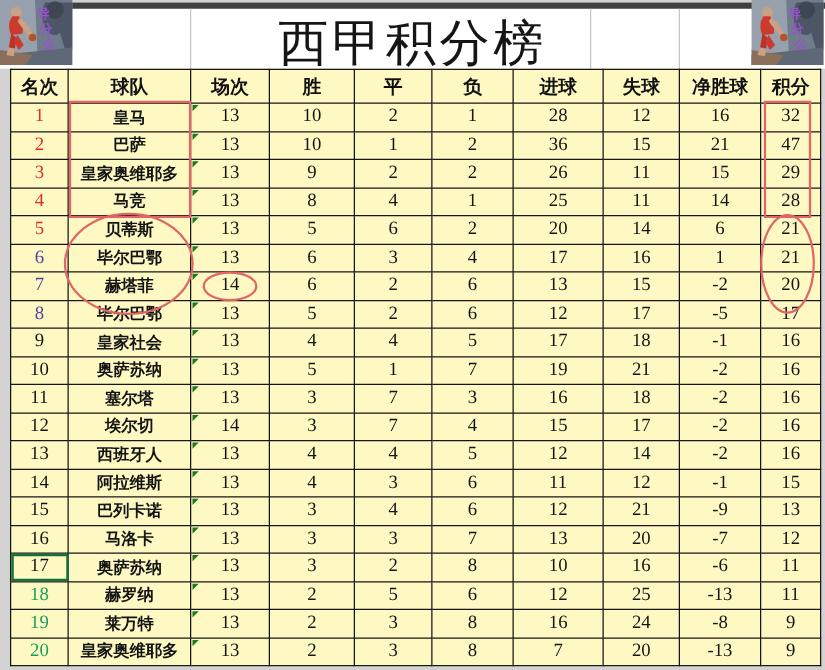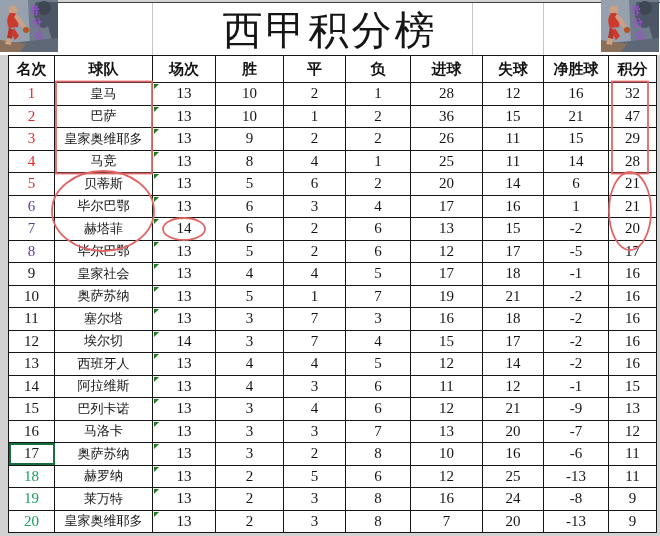--- a/index.html
+++ b/index.html
@@ -2,38 +2,38 @@
 <html><head>
 <meta charset="utf-8">
 <style>
   html,body{margin:0;padding:0;}
   body{width:660px;height:536px;overflow:hidden;background:#d2d2d2;
        font-family:"Liberation Serif","DejaVu Serif",serif;}
   .stage{position:relative;width:660px;height:536px;background:#d2d2d2;}
 
   
   .title-band{position:absolute;top:2px;left:0;width:660px;height:53px;
-              background:#ffffff;border-top:1px solid #404040;box-sizing:border-box;}
+              background:#ffffff;border-top:5px solid #404040;box-sizing:border-box;}
   .page-title{position:absolute;top:0;left:0;width:660px;height:53px;line-height:56px;
               text-align:center;font-size:40px;letter-spacing:3px;color:#151515;}
   .tgrid{position:absolute;top:0;width:1px;height:53px;background:#c6c6c6;}
   .corner-art{position:absolute;top:0;width:58px;height:52px;overflow:hidden;}
   .corner-art.left{left:0;}
   .corner-art.right{left:601px;}
 
   
   table.standings{position:absolute;top:55px;left:8px;width:648px;height:478px;
-                  border-collapse:collapse;table-layout:fixed;background:#ffffff;}
+                  border-collapse:collapse;table-layout:fixed;background:#fef9c3;}
   .standings th,.standings td{border:1px solid #161616;padding:0;text-align:center;
                   vertical-align:middle;position:relative;overflow:hidden;white-space:nowrap;}
   .standings thead tr{height:27px;}
   .standings tbody tr{height:22.5px;}
   .standings th{font-size:15px;font-weight:bold;color:#111;}
   td.num,td.rank{font-size:15px;color:#141414;}
-  td.team{font-size:13px;font-weight:normal;color:#141414;}
+  td.team{font-size:13px;font-weight:bold;color:#141414;}
   .r-red{color:#e02b2b !important;}
   .r-purple{color:#5f3da0 !important;}
   .r-black{color:#141414 !important;}
   .r-green{color:#17a05e !important;}
   td.flagged::before{content:"";position:absolute;top:1px;left:1px;width:0;height:0;
                      border-top:5px solid #1f7a1f;border-right:5px solid transparent;}
   td.selected{outline:2px solid #166f3d;outline-offset:-2px;}
 
   
   svg.overlay{position:absolute;top:0;left:0;pointer-events:none;}

